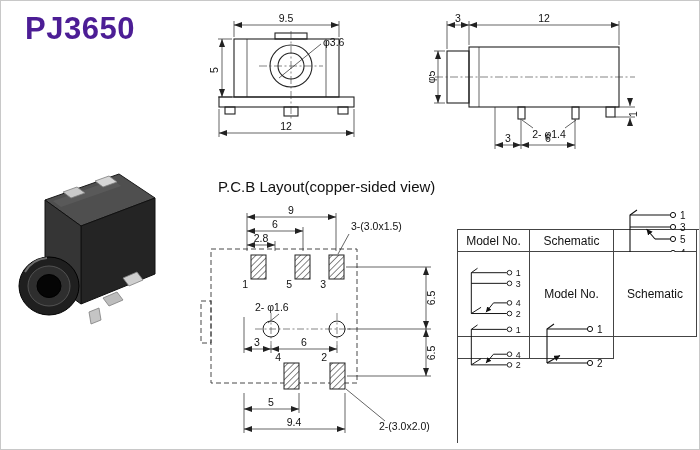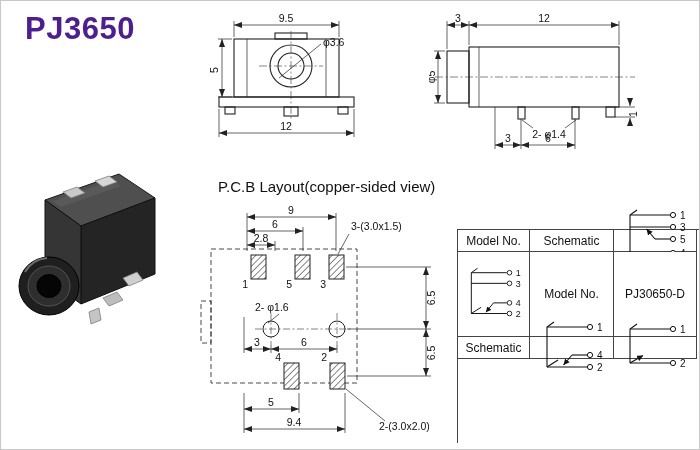--- a/index.html
+++ b/index.html
@@ -289,21 +289,20 @@
         <g font-size="10" stroke="none">
           <text x="65" y="20">1</text>
           <text x="65" y="32">3</text>
           <text x="65" y="54">4</text>
           <text x="65" y="66">2</text>
         </g>
       </svg>
     </div>
 
     <div>Model No.</div>
-    <div>PJ30650-D</div>
 
     <div>Schematic</div>
 
     <div>
       <svg width="80" height="78" viewBox="0 0 80 78">
         <defs>
             <marker id="mkC" markerWidth="7" markerHeight="6" refX="6" refY="3" orient="auto" markerUnits="userSpaceOnUse">
               <path d="M0,0 L6,3 L0,6 Z" fill="#111"></path>
             </marker>
           </defs>

